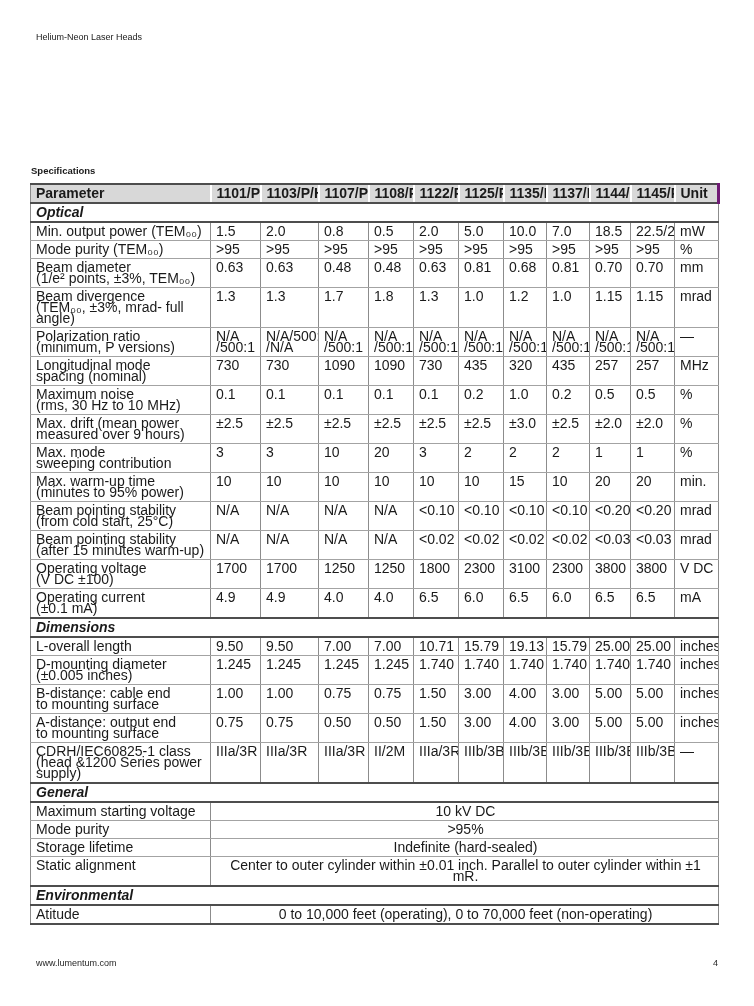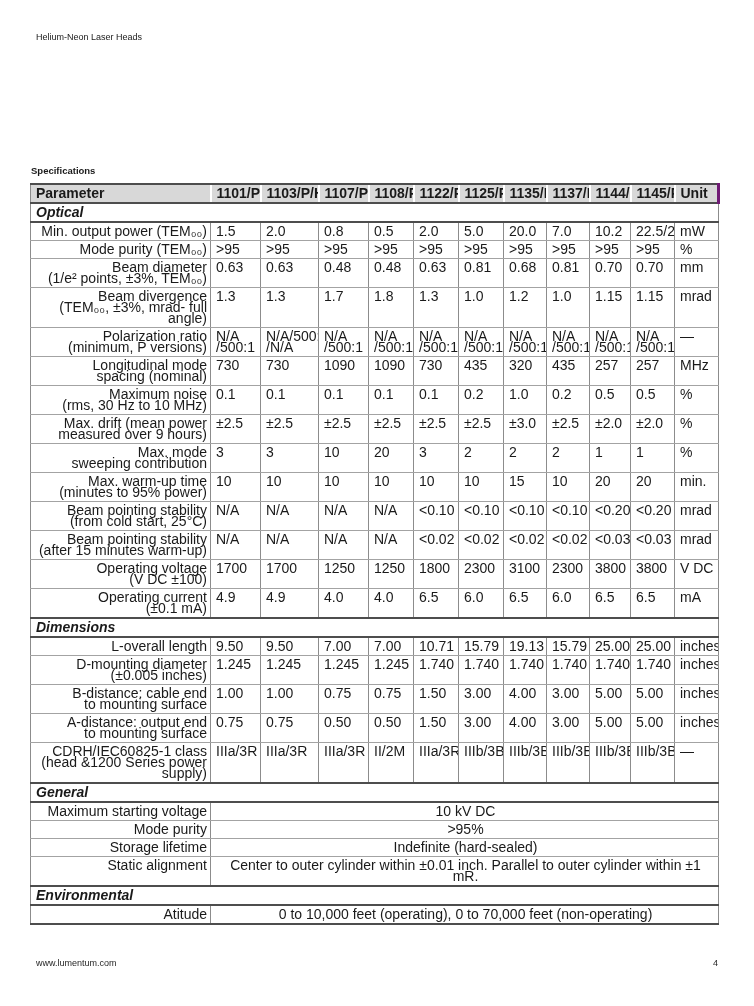--- a/index.html
+++ b/index.html
@@ -18,21 +18,21 @@
     white-space:pre-line; line-height:11px; overflow:hidden;
   }
   .spec thead th {
     background:#d8d8d8; font-weight:bold;
     border-top:2px solid #4d4d4d; border-bottom:2px solid #4d4d4d;
     border-left:2px solid #ffffff;
   }
   .spec thead th.first { border-left:1px solid #8c8c8c; }
   .spec thead th.last  { border-right:3px solid #701a75; }
   .spec tbody td { border-bottom:1px solid #a3a3a3; }
-  .spec td.param  { border-left:1px solid #8c8c8c;text-align:right; }
+  .spec td.param  { border-left:1px solid #8c8c8c; }
   .spec td.val, .spec td.unit, .spec td.merged { border-left:1px solid #8c8c8c; }
   .spec td.unit, .spec td.merged { border-right:1px solid #8c8c8c;margin-top:9px; }
   .spec tr.section td {
     font-weight:bold; font-style:italic;
     border-top:2px solid #4d4d4d; border-bottom:2px solid #4d4d4d;
     border-left:1px solid #8c8c8c; border-right:1px solid #8c8c8c;
   }
   .spec tbody tr:last-child td { border-bottom:2px solid #4d4d4d; }
   .spec td.merged { text-align:center; }
   .footer {
@@ -83,23 +83,23 @@
           <td colspan="12">Optical</td>
         </tr>
         <tr>
           <td class="param">Min. output power (TEM₀₀)</td>
           <td class="val">1.5</td>
           <td class="val">2.0</td>
           <td class="val">0.8</td>
           <td class="val">0.5</td>
           <td class="val">2.0</td>
           <td class="val">5.0</td>
-          <td class="val">20.0</td>
+          <td class="val">10.0</td>
           <td class="val">7.0</td>
-          <td class="val">10.2</td>
+          <td class="val">18.5</td>
           <td class="val">22.5/21.0</td>
           <td class="unit">mW</td>
         </tr>
         <tr>
           <td class="param">Mode purity (TEM₀₀)</td>
           <td class="val">&gt;95</td>
           <td class="val">&gt;95</td>
           <td class="val">&gt;95</td>
           <td class="val">&gt;95</td>
           <td class="val">&gt;95</td>

